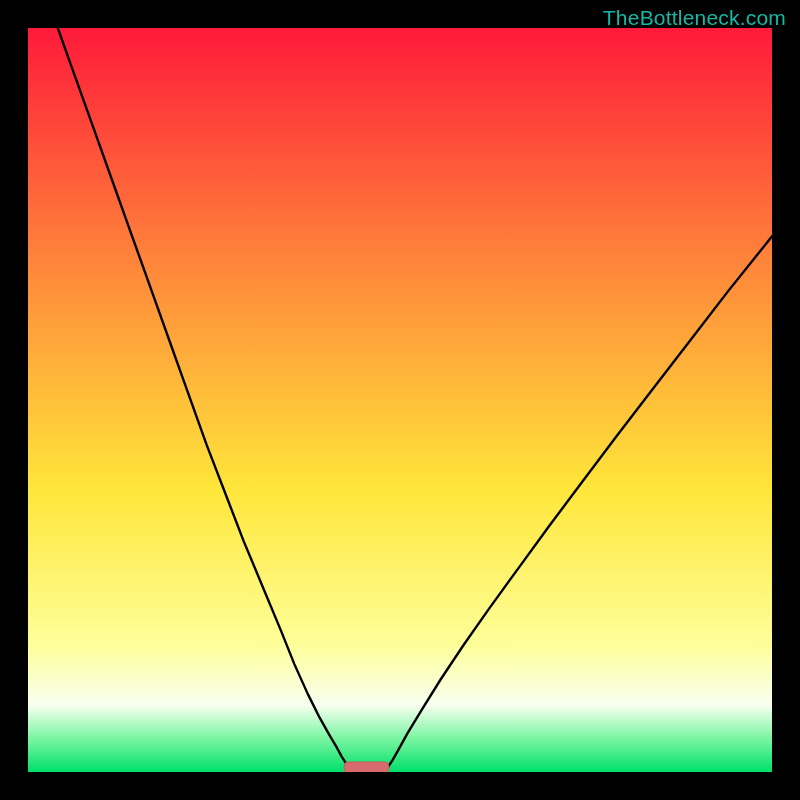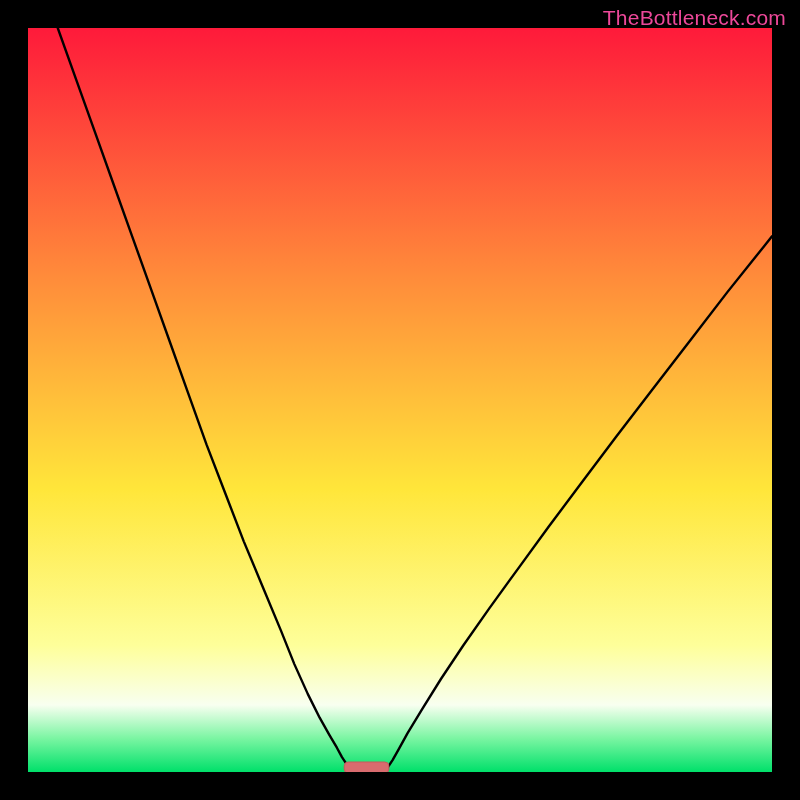--- a/index.html
+++ b/index.html
@@ -24,21 +24,21 @@
     left: 28px;
     top: 28px;
     width: 744px;
     height: 744px;
     overflow: hidden;
   }
   .watermark {
     position: absolute;
     top: 6px;
     right: 14px;
-    color: #ec4899;
+    color: #14b8a6;
     font-size: 21px;
     font-weight: 500;
     letter-spacing: 0.2px;
     user-select: none;
   }
   svg { display: block; }
 </style>
 </head>
 <body>
 

